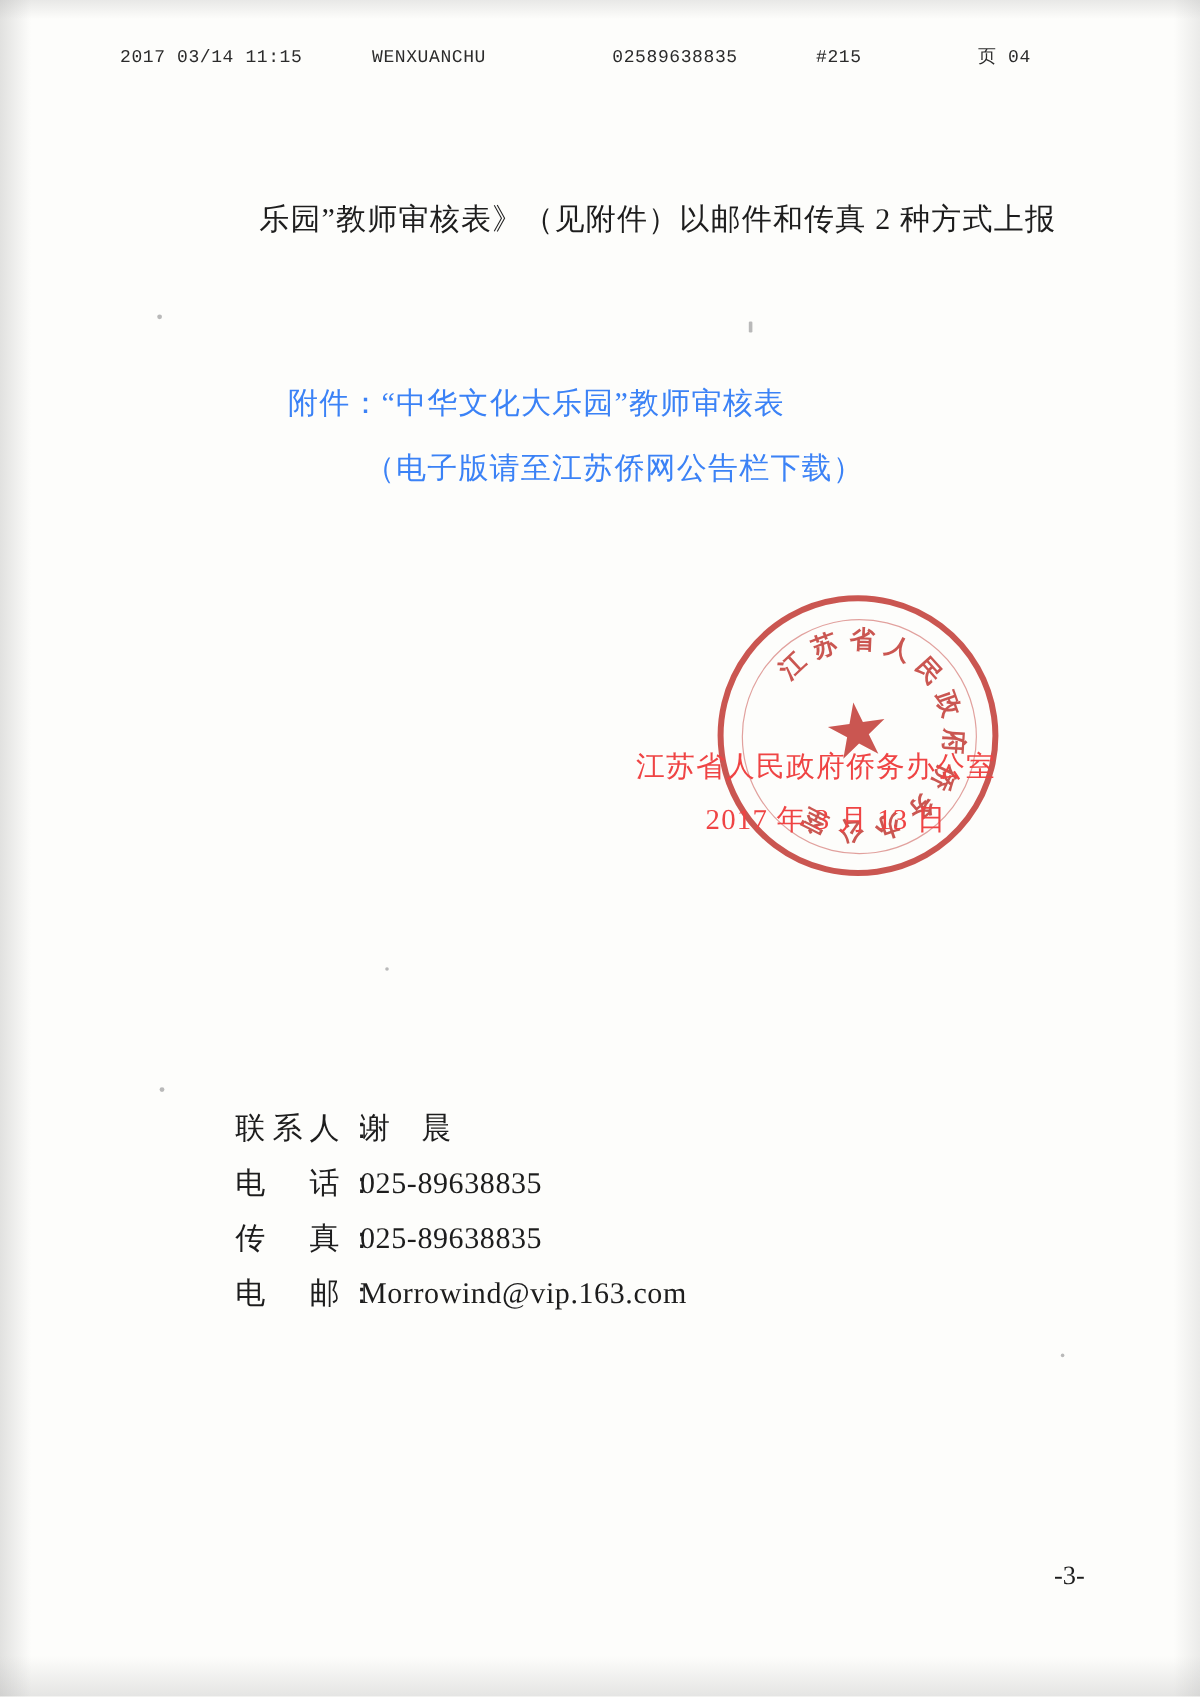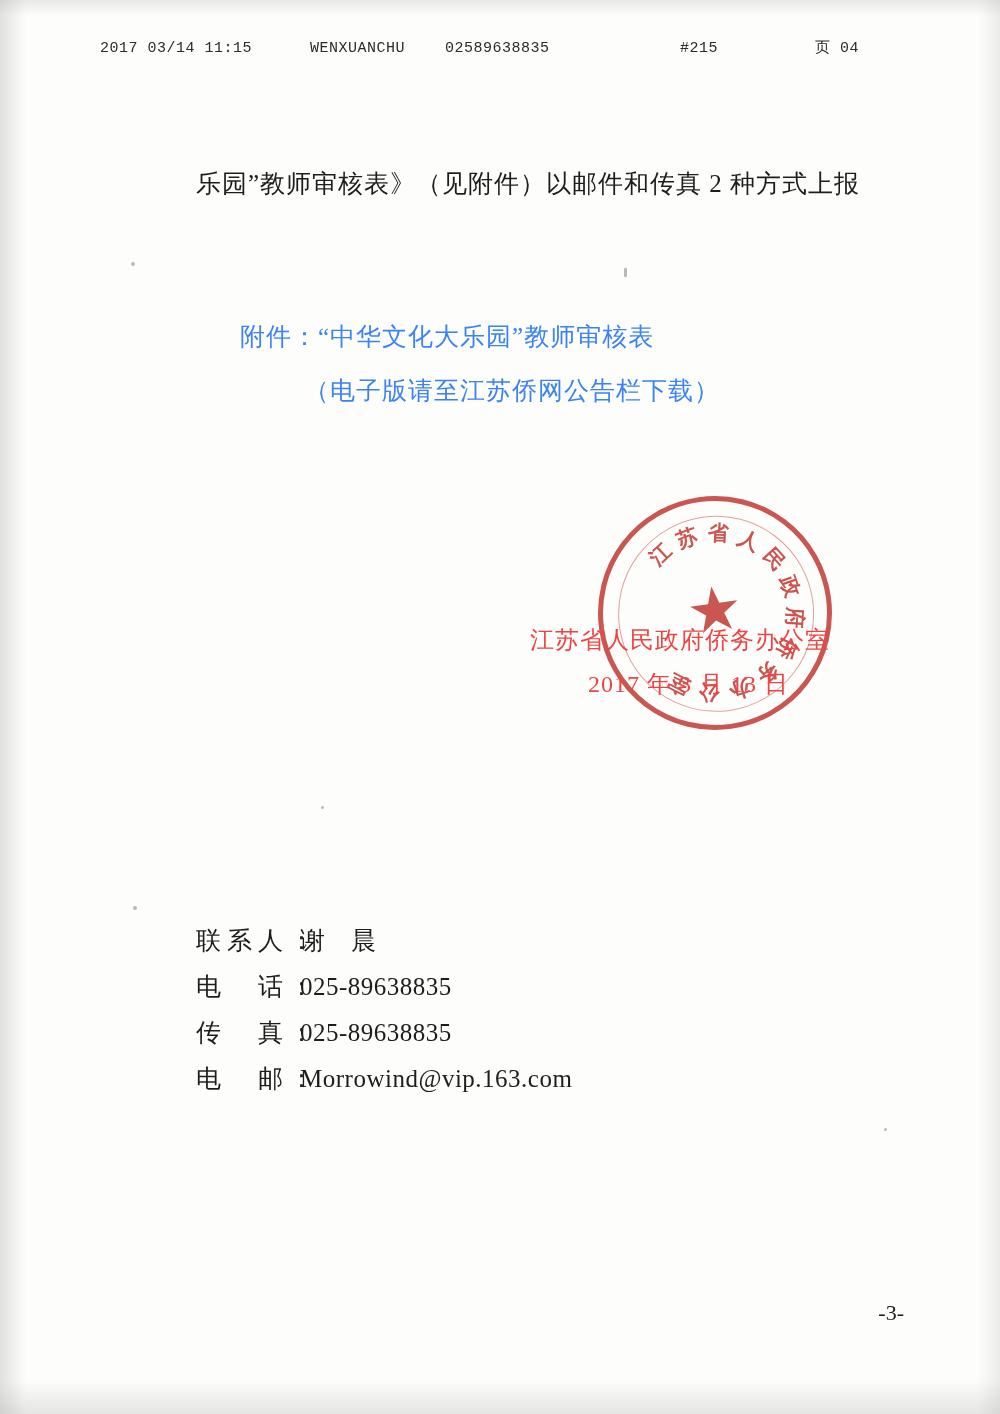--- a/index.html
+++ b/index.html
@@ -56,36 +56,36 @@
     height: 22px;
     font-family: "Liberation Sans", sans-serif;
     font-size: 15px;
     letter-spacing: 0.5px;
     color: #2b2b2b;
     white-space: nowrap;
   }
   .fax-header span { display: inline-block; font-family: Liberation Mono, monospace; }
   .fh-datetime { width: 210px; }
   .fh-sender { width: 135px; }
-  .fh-number { width: 235px; }
+  .fh-number { width: 235px; text-align: center; }
   .fh-jobid { width: 135px; }
   .fh-page { }
 
   
   .body-text {
     position: absolute;
     left: 196px;
     top: 156px;
     width: 660px;
     font-size: 25px;
     line-height: 56px;
     color: #1d1d1d;
     letter-spacing: 1px;
   }
-  .body-line { white-space: nowrap; }
+  .body-line { white-space: nowrap; margin-left: 20px; }
 
   .attachment-block {
     position: absolute;
     left: 240px;
     top: 310px;
     width: 620px;
     font-size: 25px;
     line-height: 54px;
     color: #3b82f6;
     letter-spacing: 1px;

